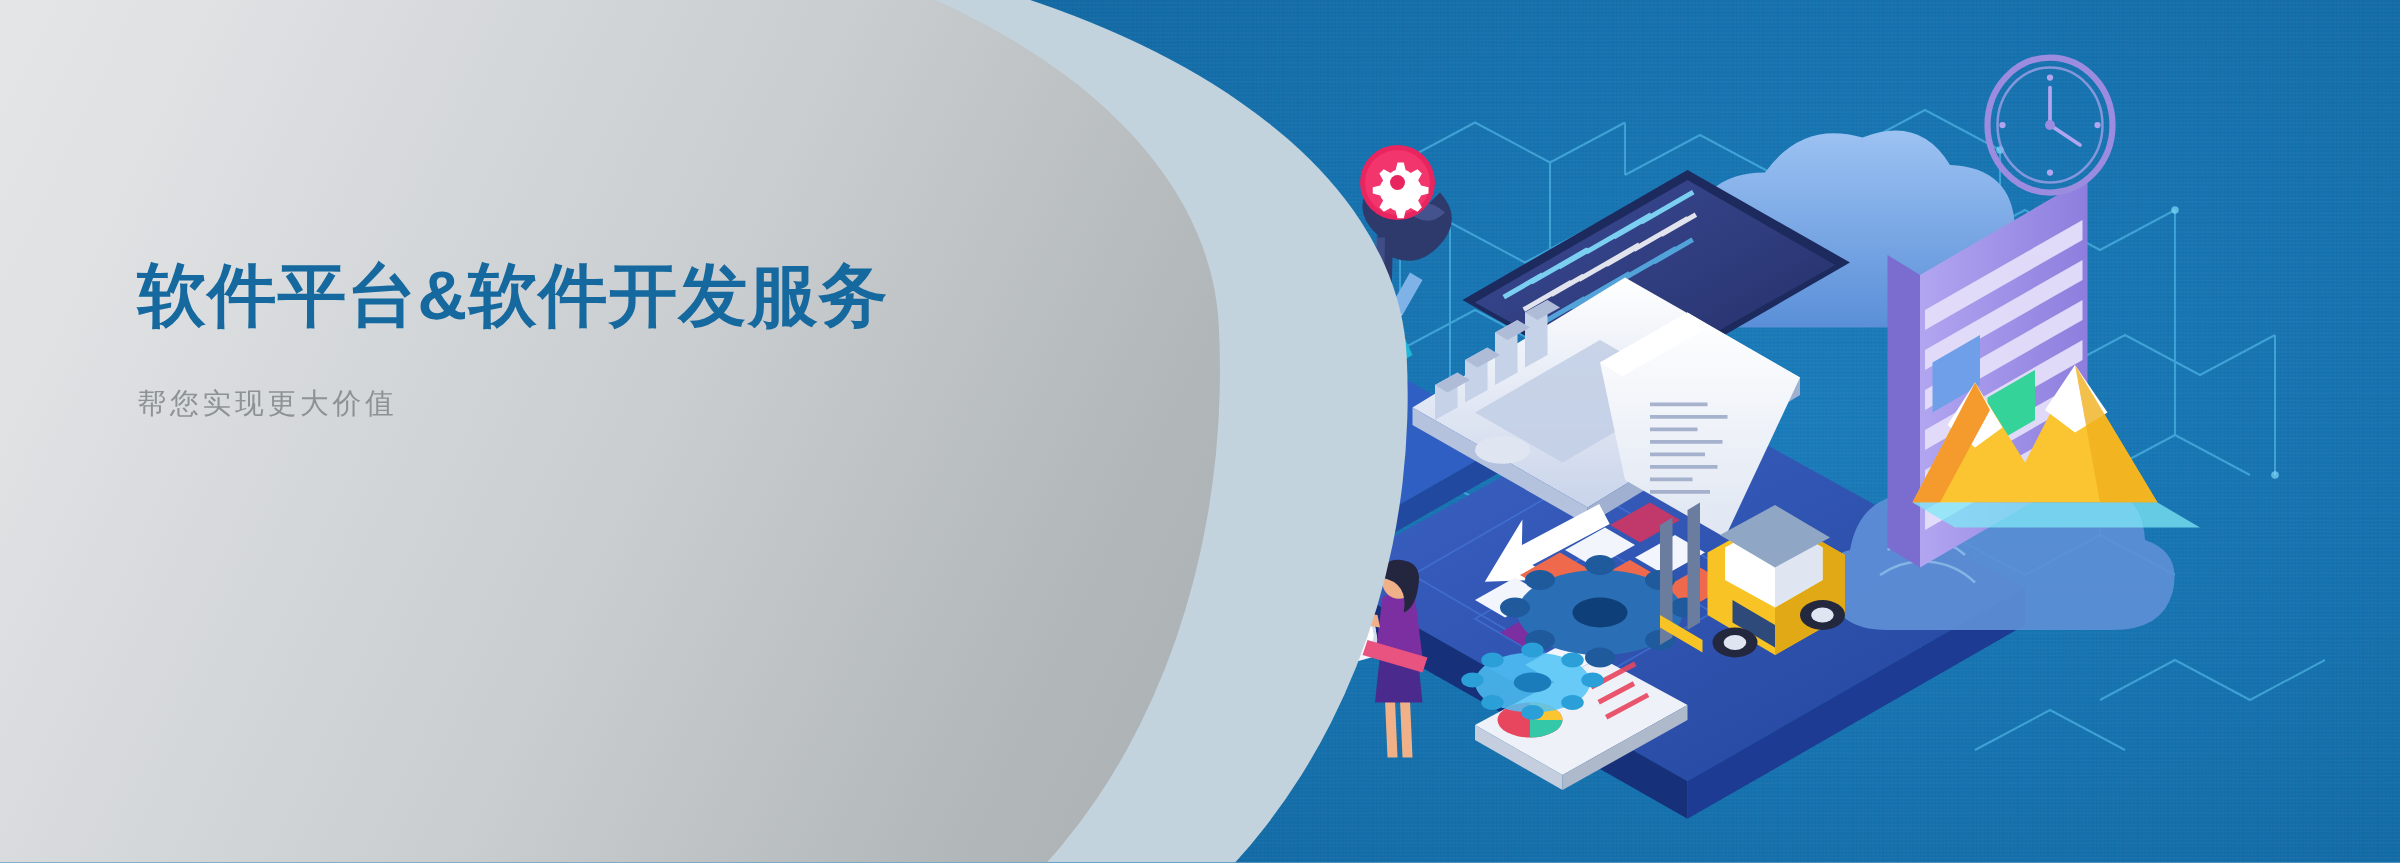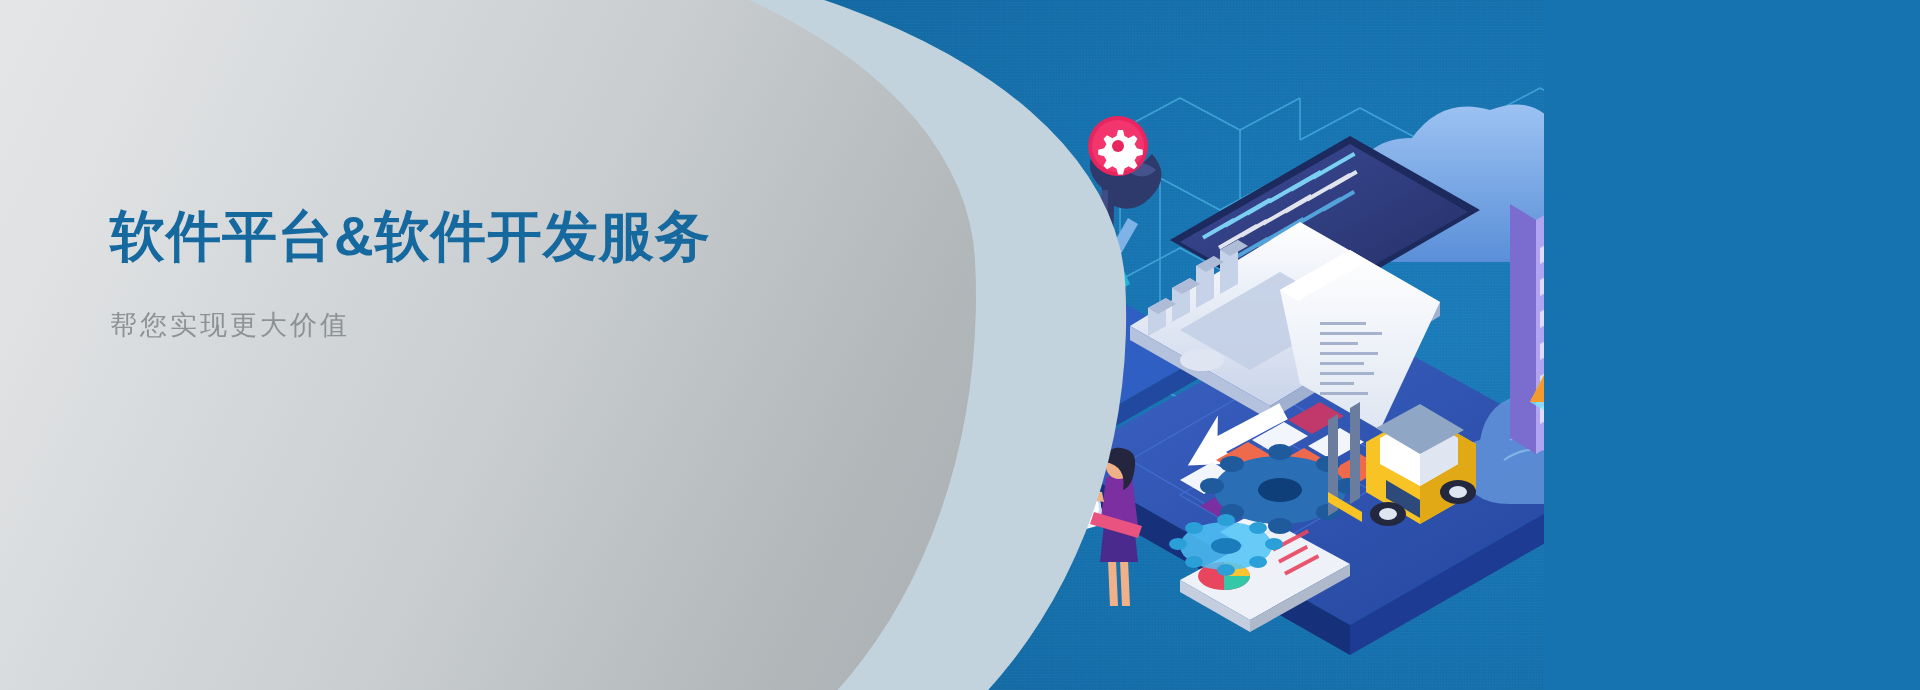--- a/index.html
+++ b/index.html
@@ -3,21 +3,21 @@
 <meta charset="utf-8">
 <style>
   * { margin:0; padding:0; box-sizing:border-box; }
   html,body { width:1920px; height:690px; overflow:hidden; }
   body {
     font-family:"Liberation Sans", sans-serif;
     background:#1673b0;
   }
   #banner {
     position:relative;
-    width:1544px; height:690px;
+    width:1920px; height:690px;
     overflow:hidden;
     background:#1673b0;
   }
   
   .bg-blue {
     position:absolute; inset:0;
     background:
       radial-gradient(ellipse 1100px 700px at 1450px 330px, #1b7cbb 0%, #1672ae 45%, #10629b 100%);
   }
   .bg-noise {
@@ -52,21 +52,21 @@
   }
   .headline {
     font-size:55px; font-weight:700;
     color:#15699e;
     letter-spacing:1px;
     line-height:1.18;
     white-space:nowrap;
   }
   .subheadline {
     margin-top:38px;
-    font-size:27px; font-weight:400;
+    font-size:23px; font-weight:400;
     color:#8d9295;
     letter-spacing:3px;
   }
   
   .illustration { position:absolute; left:880px; top:40px; width:1040px; height:620px; }
   .illustration svg { display:block; }
 </style>
 </head>
 <body>
 

